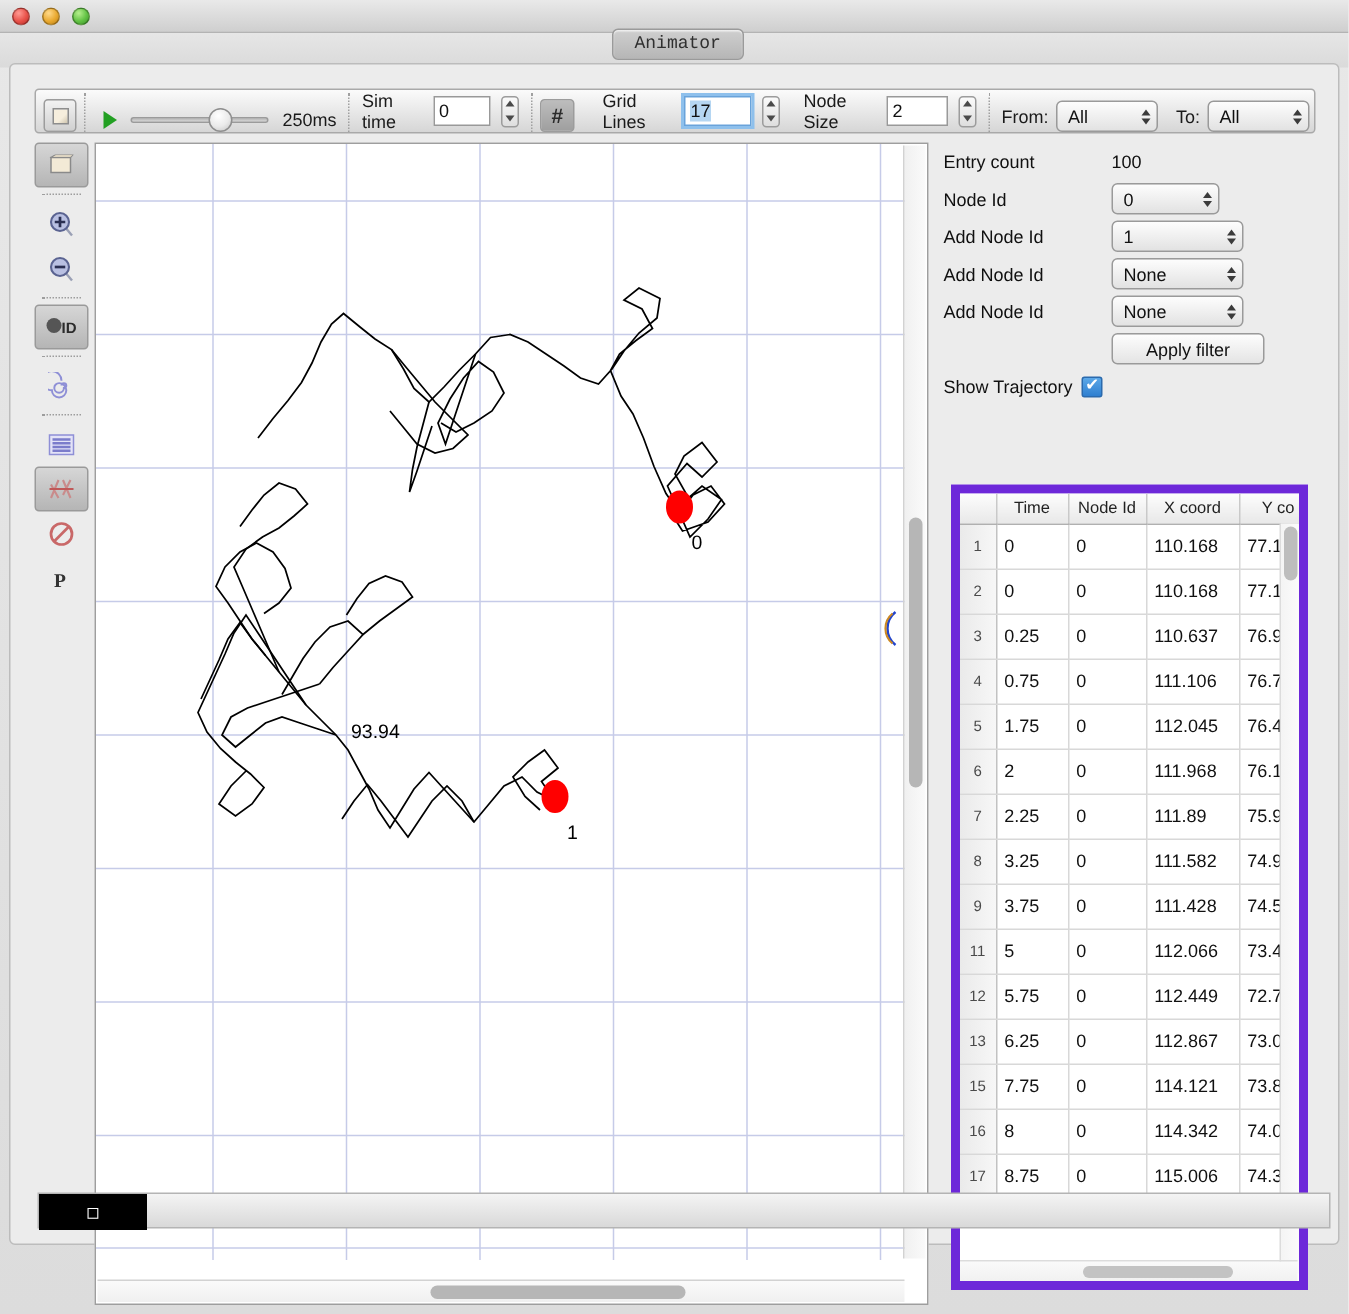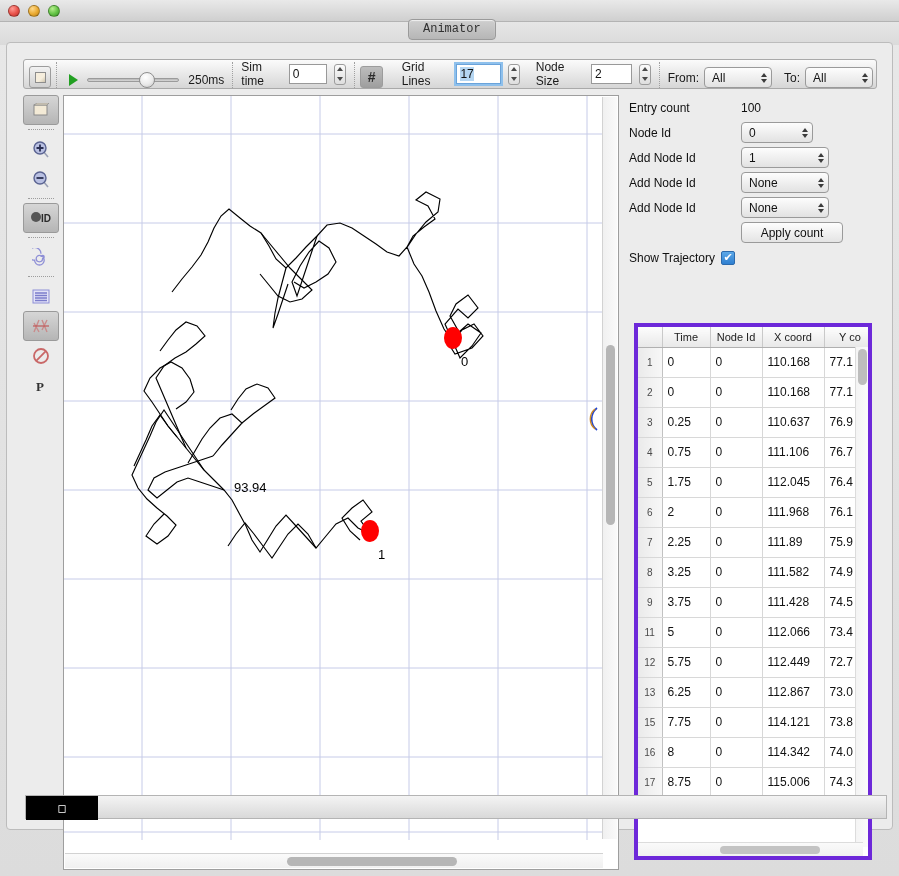--- a/index.html
+++ b/index.html
@@ -223,21 +223,21 @@
     border: 1px solid #2b6aad; border-radius: 2px;
     display: flex; align-items: center; justify-content: center;
     color: #fff; font-size: 11px; line-height: 1;
   }
 
   
   #table-frame {
     position: absolute; left: 627px; top: 280px;
     width: 238px; height: 537px;
     background: #fff;
-    border: 4px solid #6d28d9;
+    border: 6px solid #6d28d9;
     overflow: hidden;
   }
   table { border-collapse: collapse; width: 100%; font-size: 12px; table-layout: fixed; }
   thead th {
     height: 20px;
     background: linear-gradient(#fdfdfd, #e8e8e8);
     border-right: 1px solid #c9c9c9;
     border-bottom: 1px solid #b0b0b0;
     font-weight: normal; color: #222; font-size: 11px;
     padding: 0 4px; text-align: center;
@@ -602,21 +602,21 @@
           <span>None</span>
           <span class="arrows">
               <i class="up"></i>
               <i class="dn"></i>
             </span>
         </div>
       </div>
 
       <div class="form-row">
         <span class="lbl"></span>
-        <div class="btn" style="width:102px">Apply count</div>
+        <div class="btn" style="width:102px">Apply filter</div>
       </div>
 
       <div class="form-row">
         <span>Show Trajectory</span>
         <div class="chk">
           <span>✔</span>
         </div>
       </div>
     </div>
 

